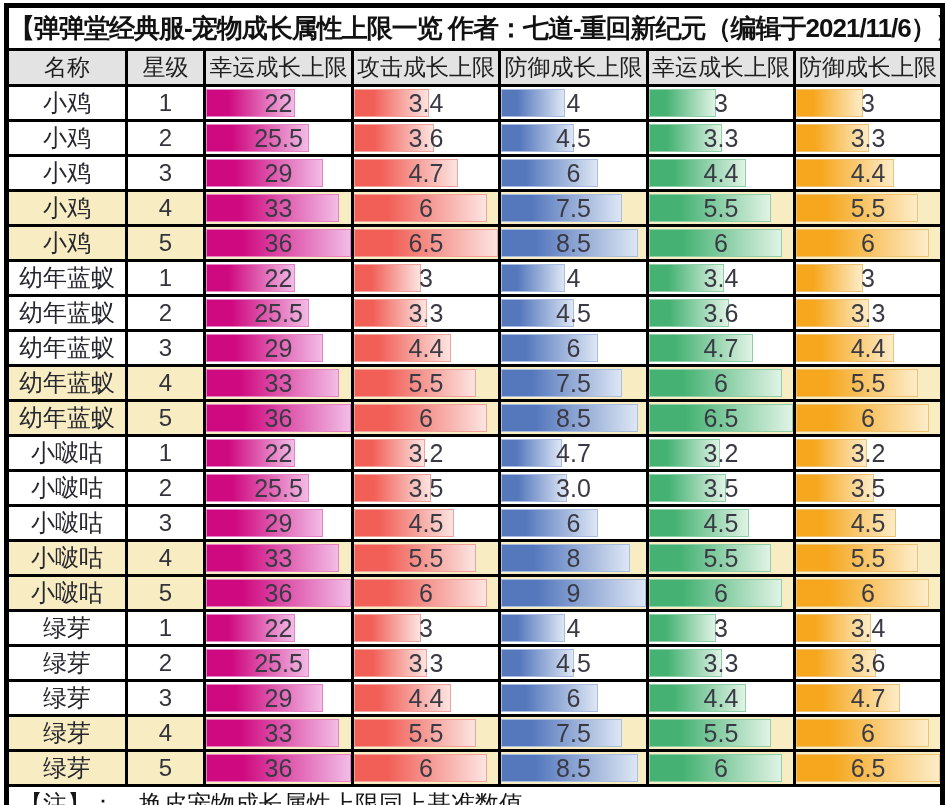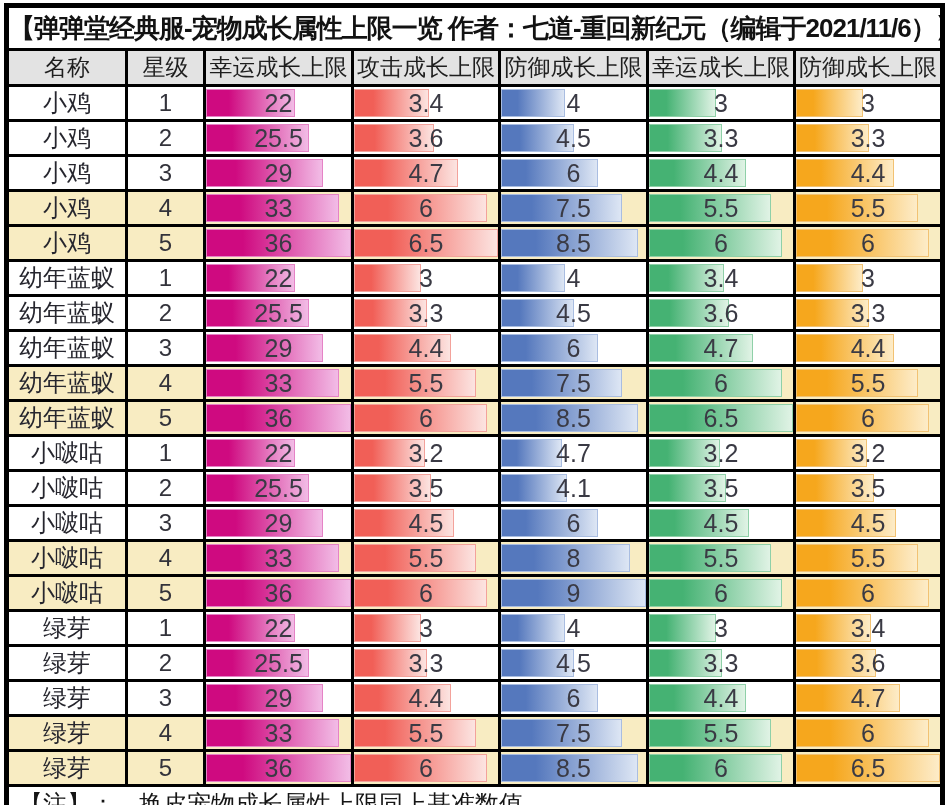--- a/index.html
+++ b/index.html
@@ -389,21 +389,21 @@
           <td class="stat-cell">
             <div class="bar" style="width: 70.8%; background: linear-gradient(90deg, rgb(207, 10, 128) 0%, rgb(207, 10, 128) 25%, rgb(242, 188, 230) 100%); border-color: rgb(229, 131, 198);"></div>
             <div class="val">25.5</div>
           </td>
           <td class="stat-cell">
             <div class="bar" style="width: 53.8%; background: linear-gradient(90deg, rgb(241, 95, 87) 0%, rgb(241, 95, 87) 25%, rgb(252, 228, 225) 100%); border-color: rgb(243, 162, 155);"></div>
             <div class="val">3.5</div>
           </td>
           <td class="stat-cell">
             <div class="bar" style="width: 45.6%; background: linear-gradient(90deg, rgb(85, 120, 189) 0%, rgb(85, 120, 189) 25%, rgb(221, 230, 244) 100%); border-color: rgb(169, 189, 225);"></div>
-            <div class="val">4.1</div>
+            <div class="val">3.0</div>
           </td>
           <td class="stat-cell">
             <div class="bar" style="width: 53.8%; background: linear-gradient(90deg, rgb(69, 178, 115) 0%, rgb(69, 178, 115) 25%, rgb(224, 243, 229) 100%); border-color: rgb(143, 208, 168);"></div>
             <div class="val">3.5</div>
           </td>
           <td class="stat-cell">
             <div class="bar" style="width: 53.8%; background: linear-gradient(90deg, rgb(246, 167, 29) 0%, rgb(246, 167, 29) 25%, rgb(253, 236, 200) 100%); border-color: rgb(242, 194, 115);"></div>
             <div class="val">3.5</div>
           </td>
         </tr>

